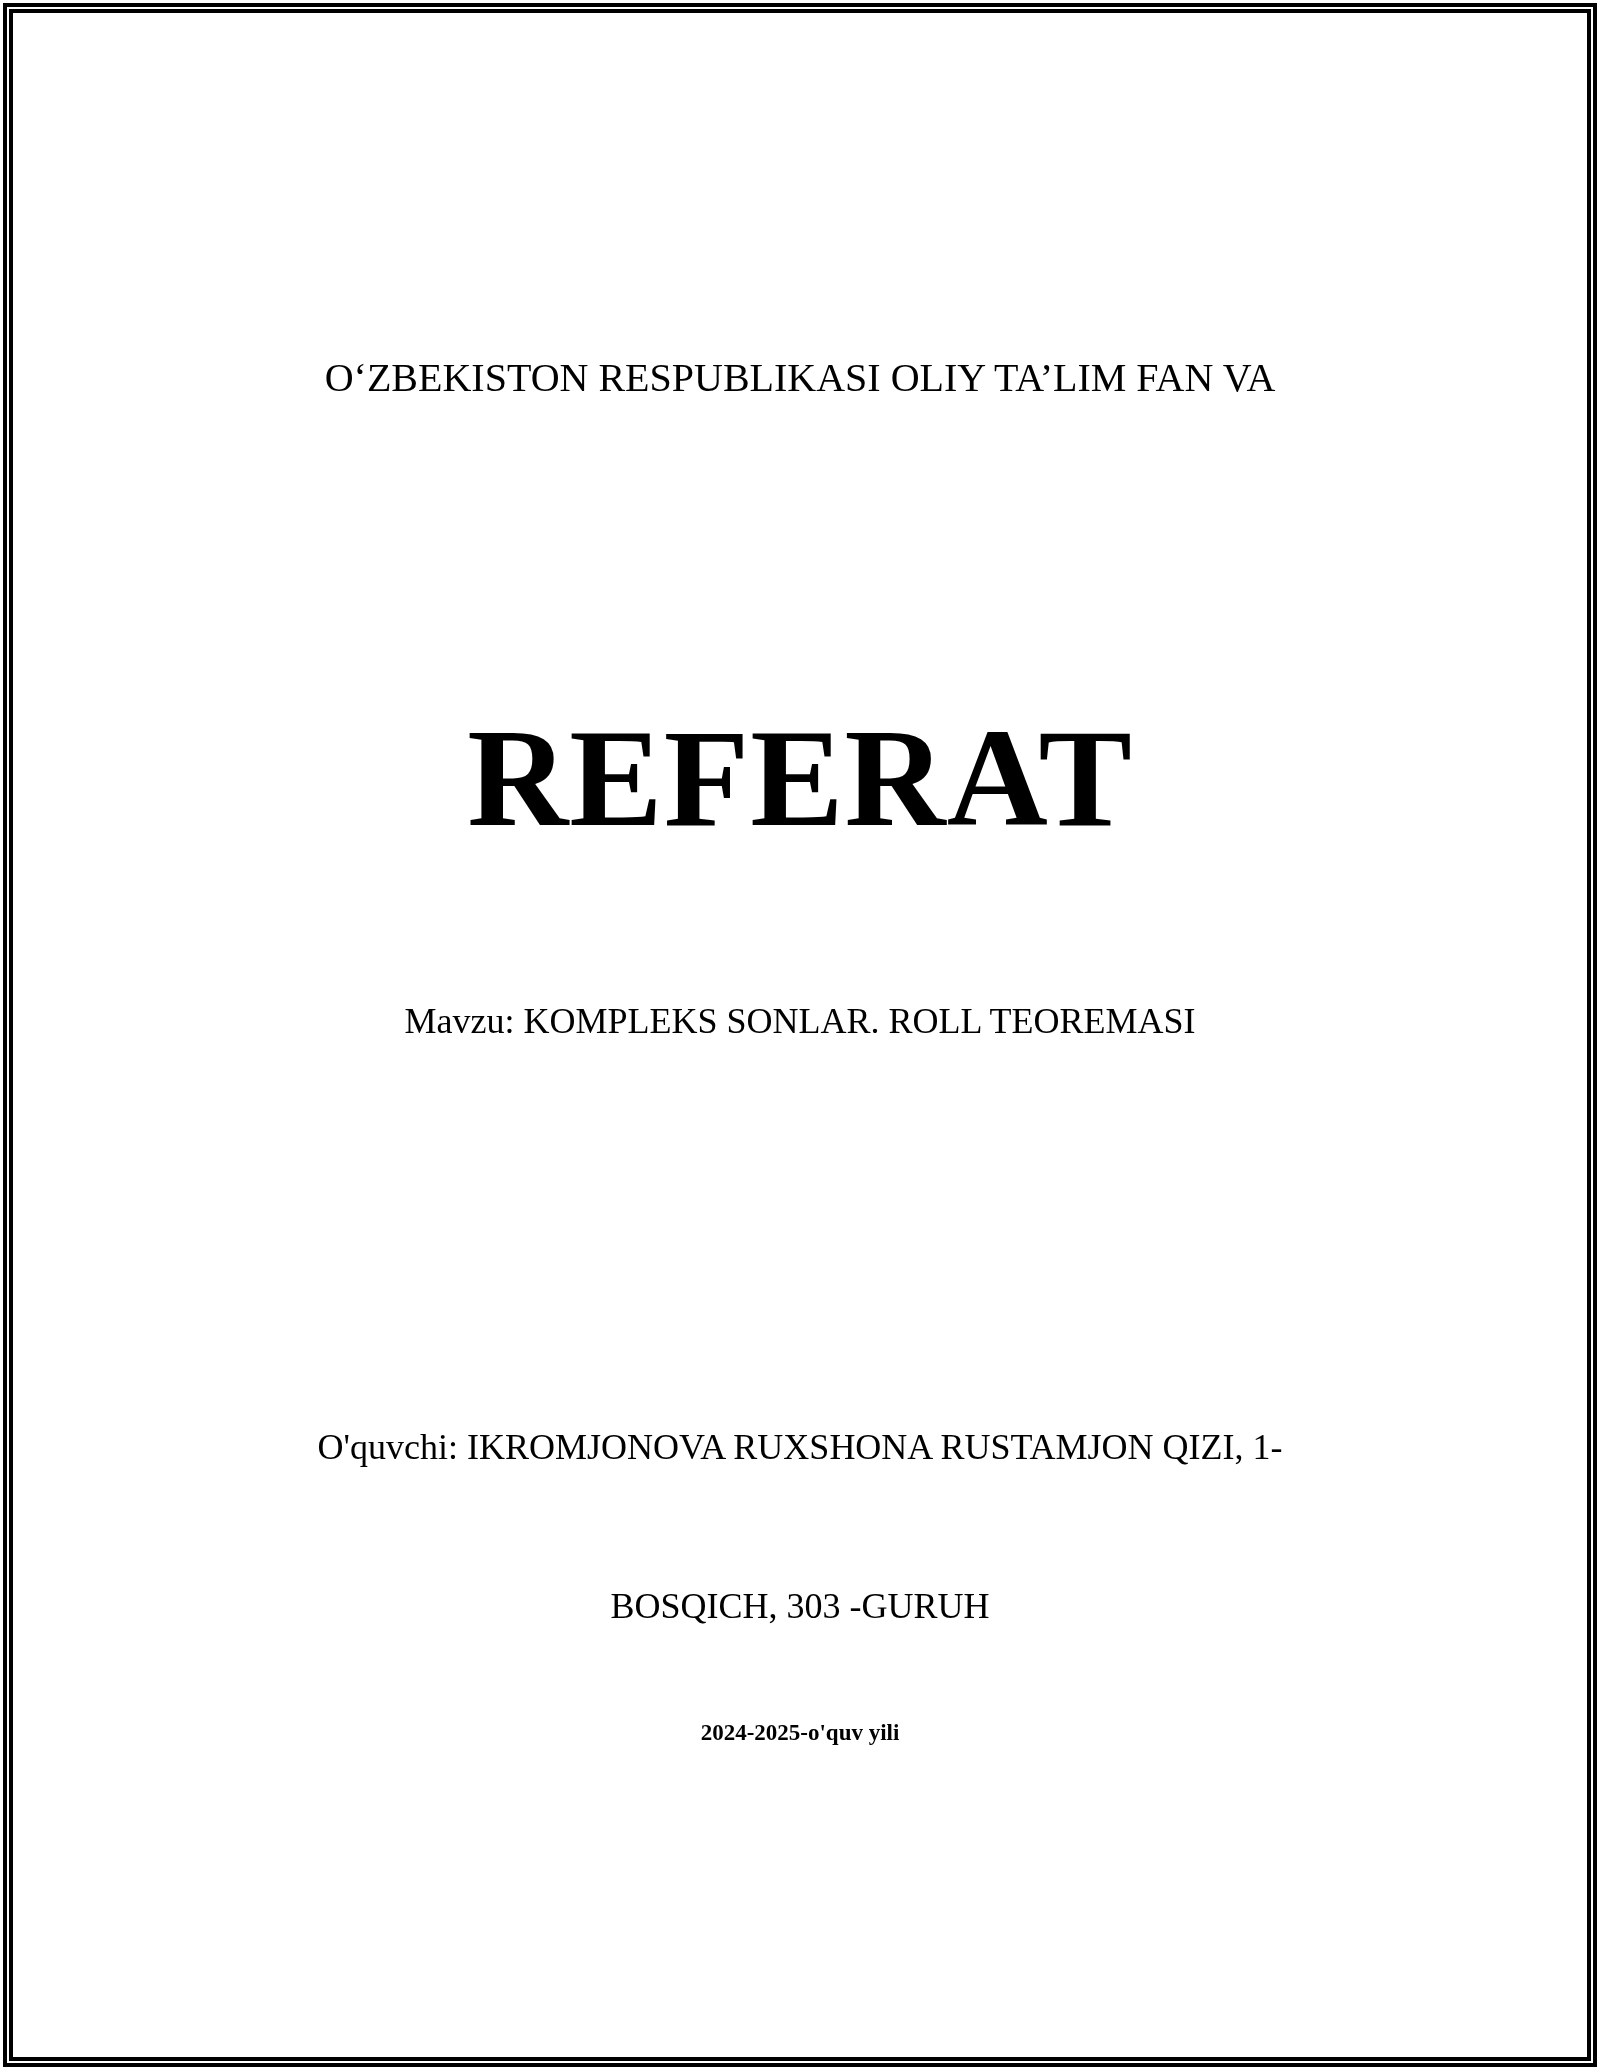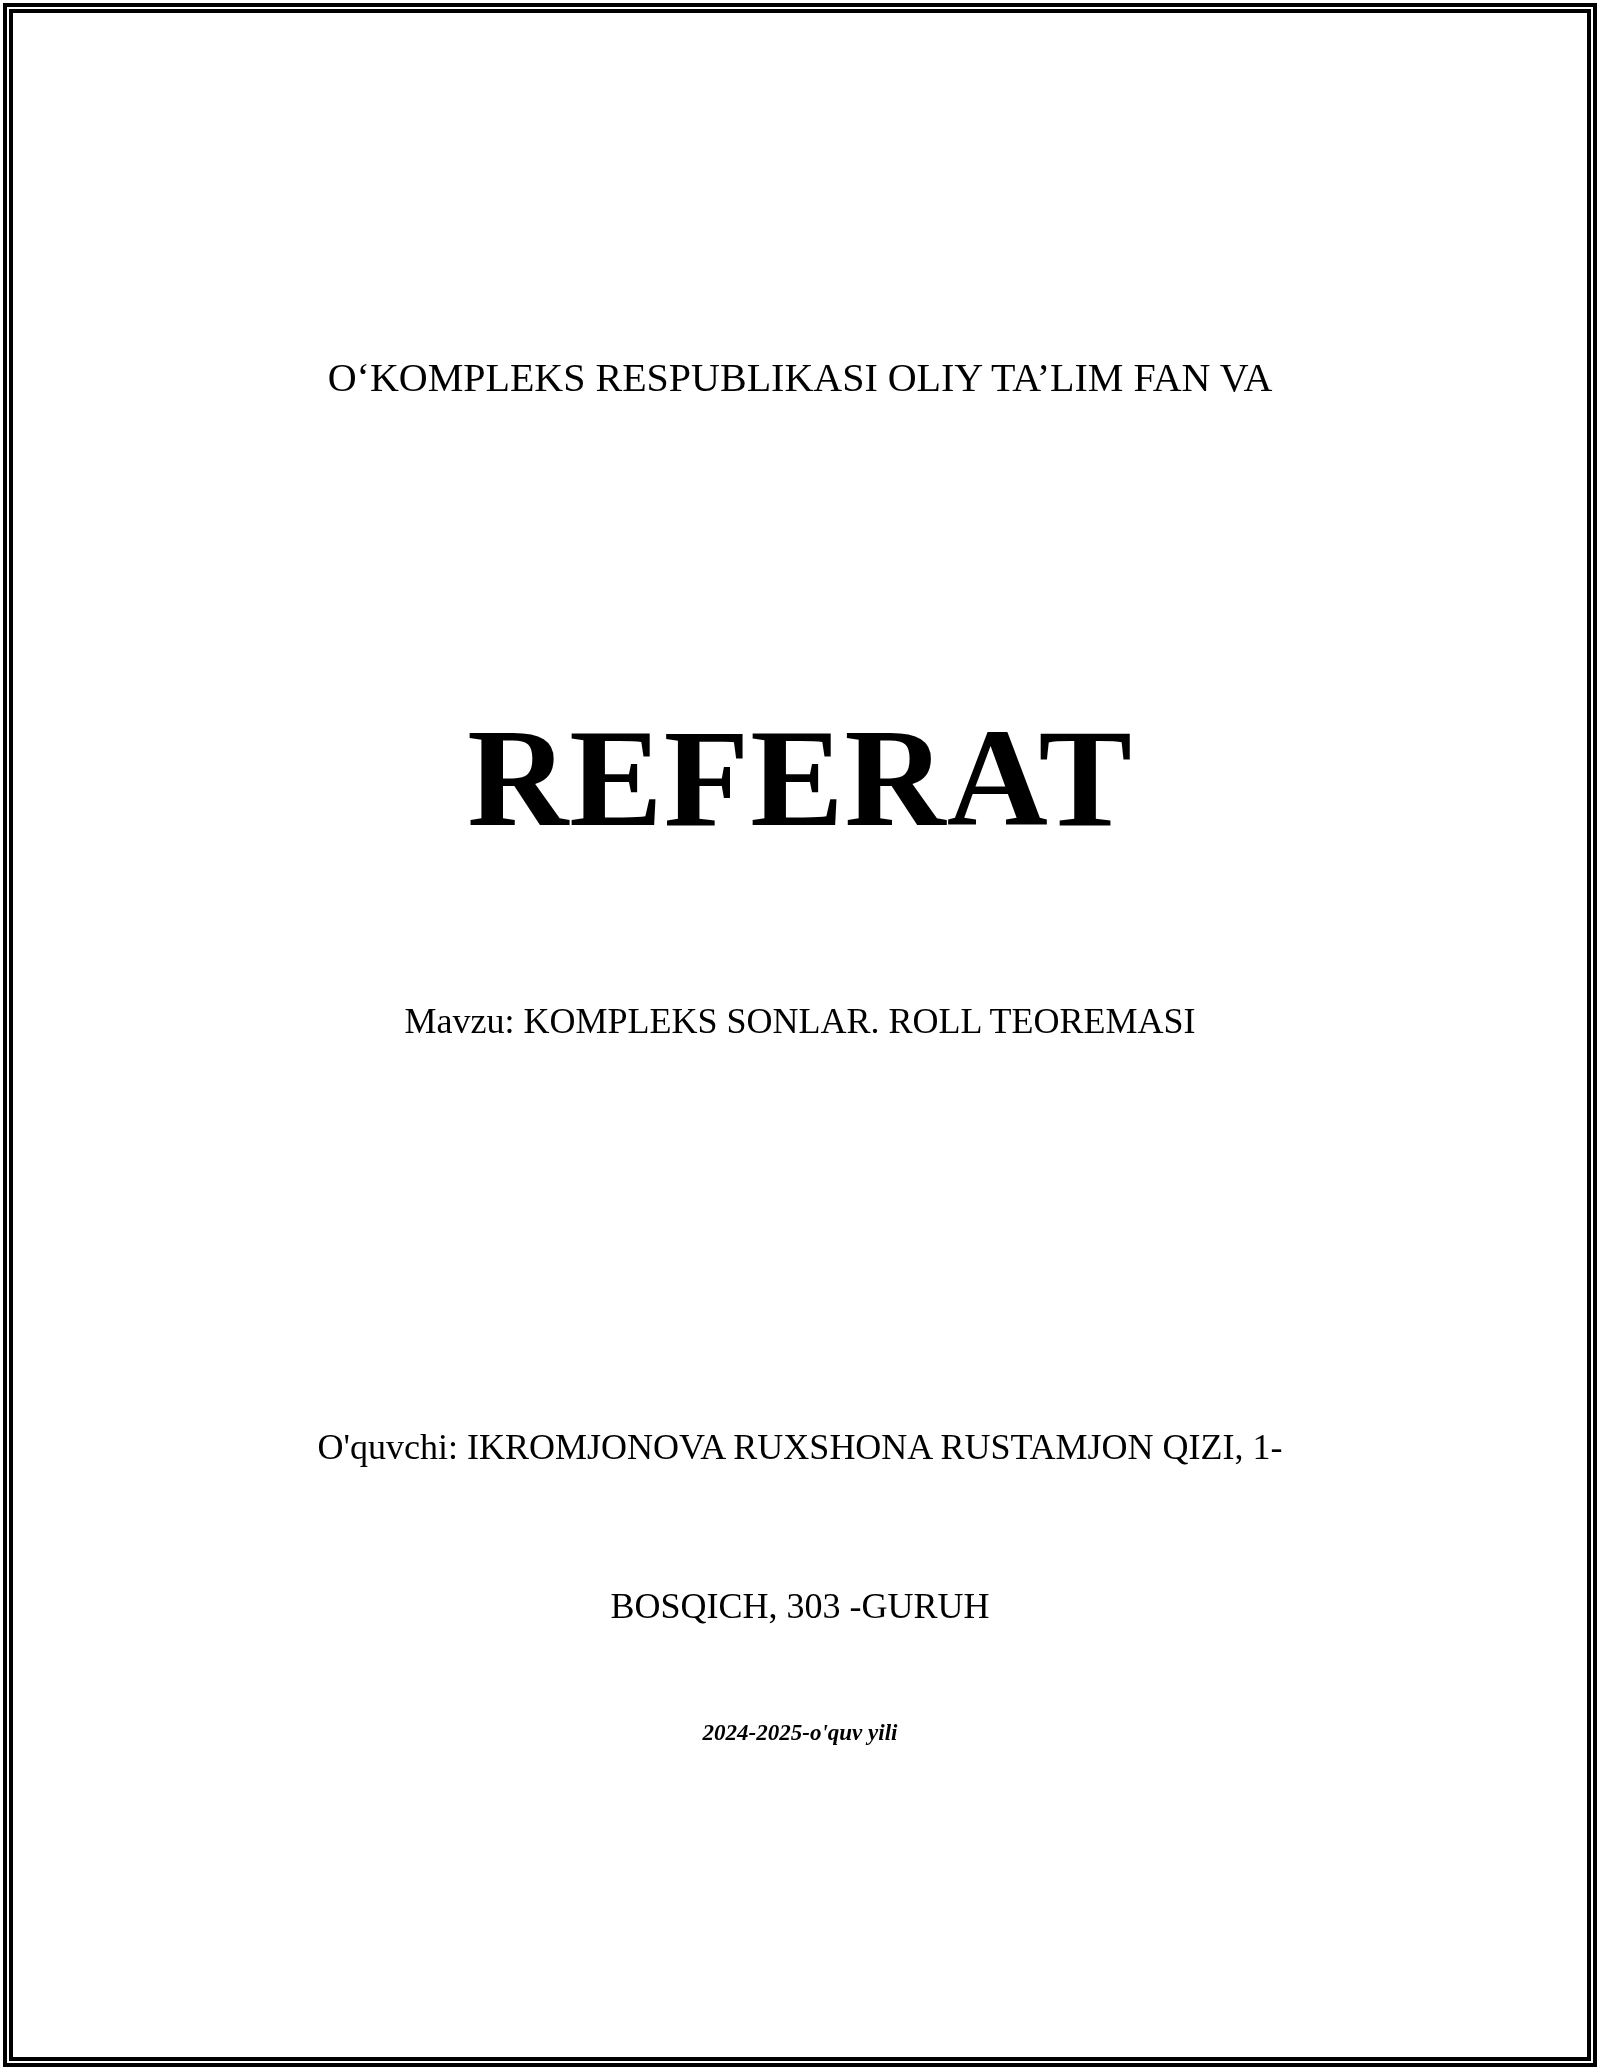--- a/index.html
+++ b/index.html
@@ -60,32 +60,31 @@
   .student-info {
     top: 1302px;
     font-size: 36px;
     line-height: 53px;
   }
   .academic-year {
     top: 1705px;
     font-size: 23px;
     line-height: 30px;
     font-weight: bold;
-    font-style: italic;
   }
 </style>
 </head>
 <body>
 
 <div class="page">
   <div class="border-outer">
     <div class="border-inner">
 
       <div class="textblock ministry-header">
-        <div>O‘KOMPLEKS RESPUBLIKASI OLIY TA’LIM FAN VA</div>
+        <div>O‘ZBEKISTON RESPUBLIKASI OLIY TA’LIM FAN VA</div>
       </div>
 
       <div class="textblock topic-line">Mavzu: KOMPLEKS SONLAR. ROLL TEOREMASI</div>
 
       <div class="textblock doc-title">REFERAT</div>
 
       <div class="textblock student-info">
         <div>O'quvchi: IKROMJONOVA RUXSHONA RUSTAMJON QIZI, 1-</div>
         <div>BOSQICH, 303 -GURUH</div>
       </div>

